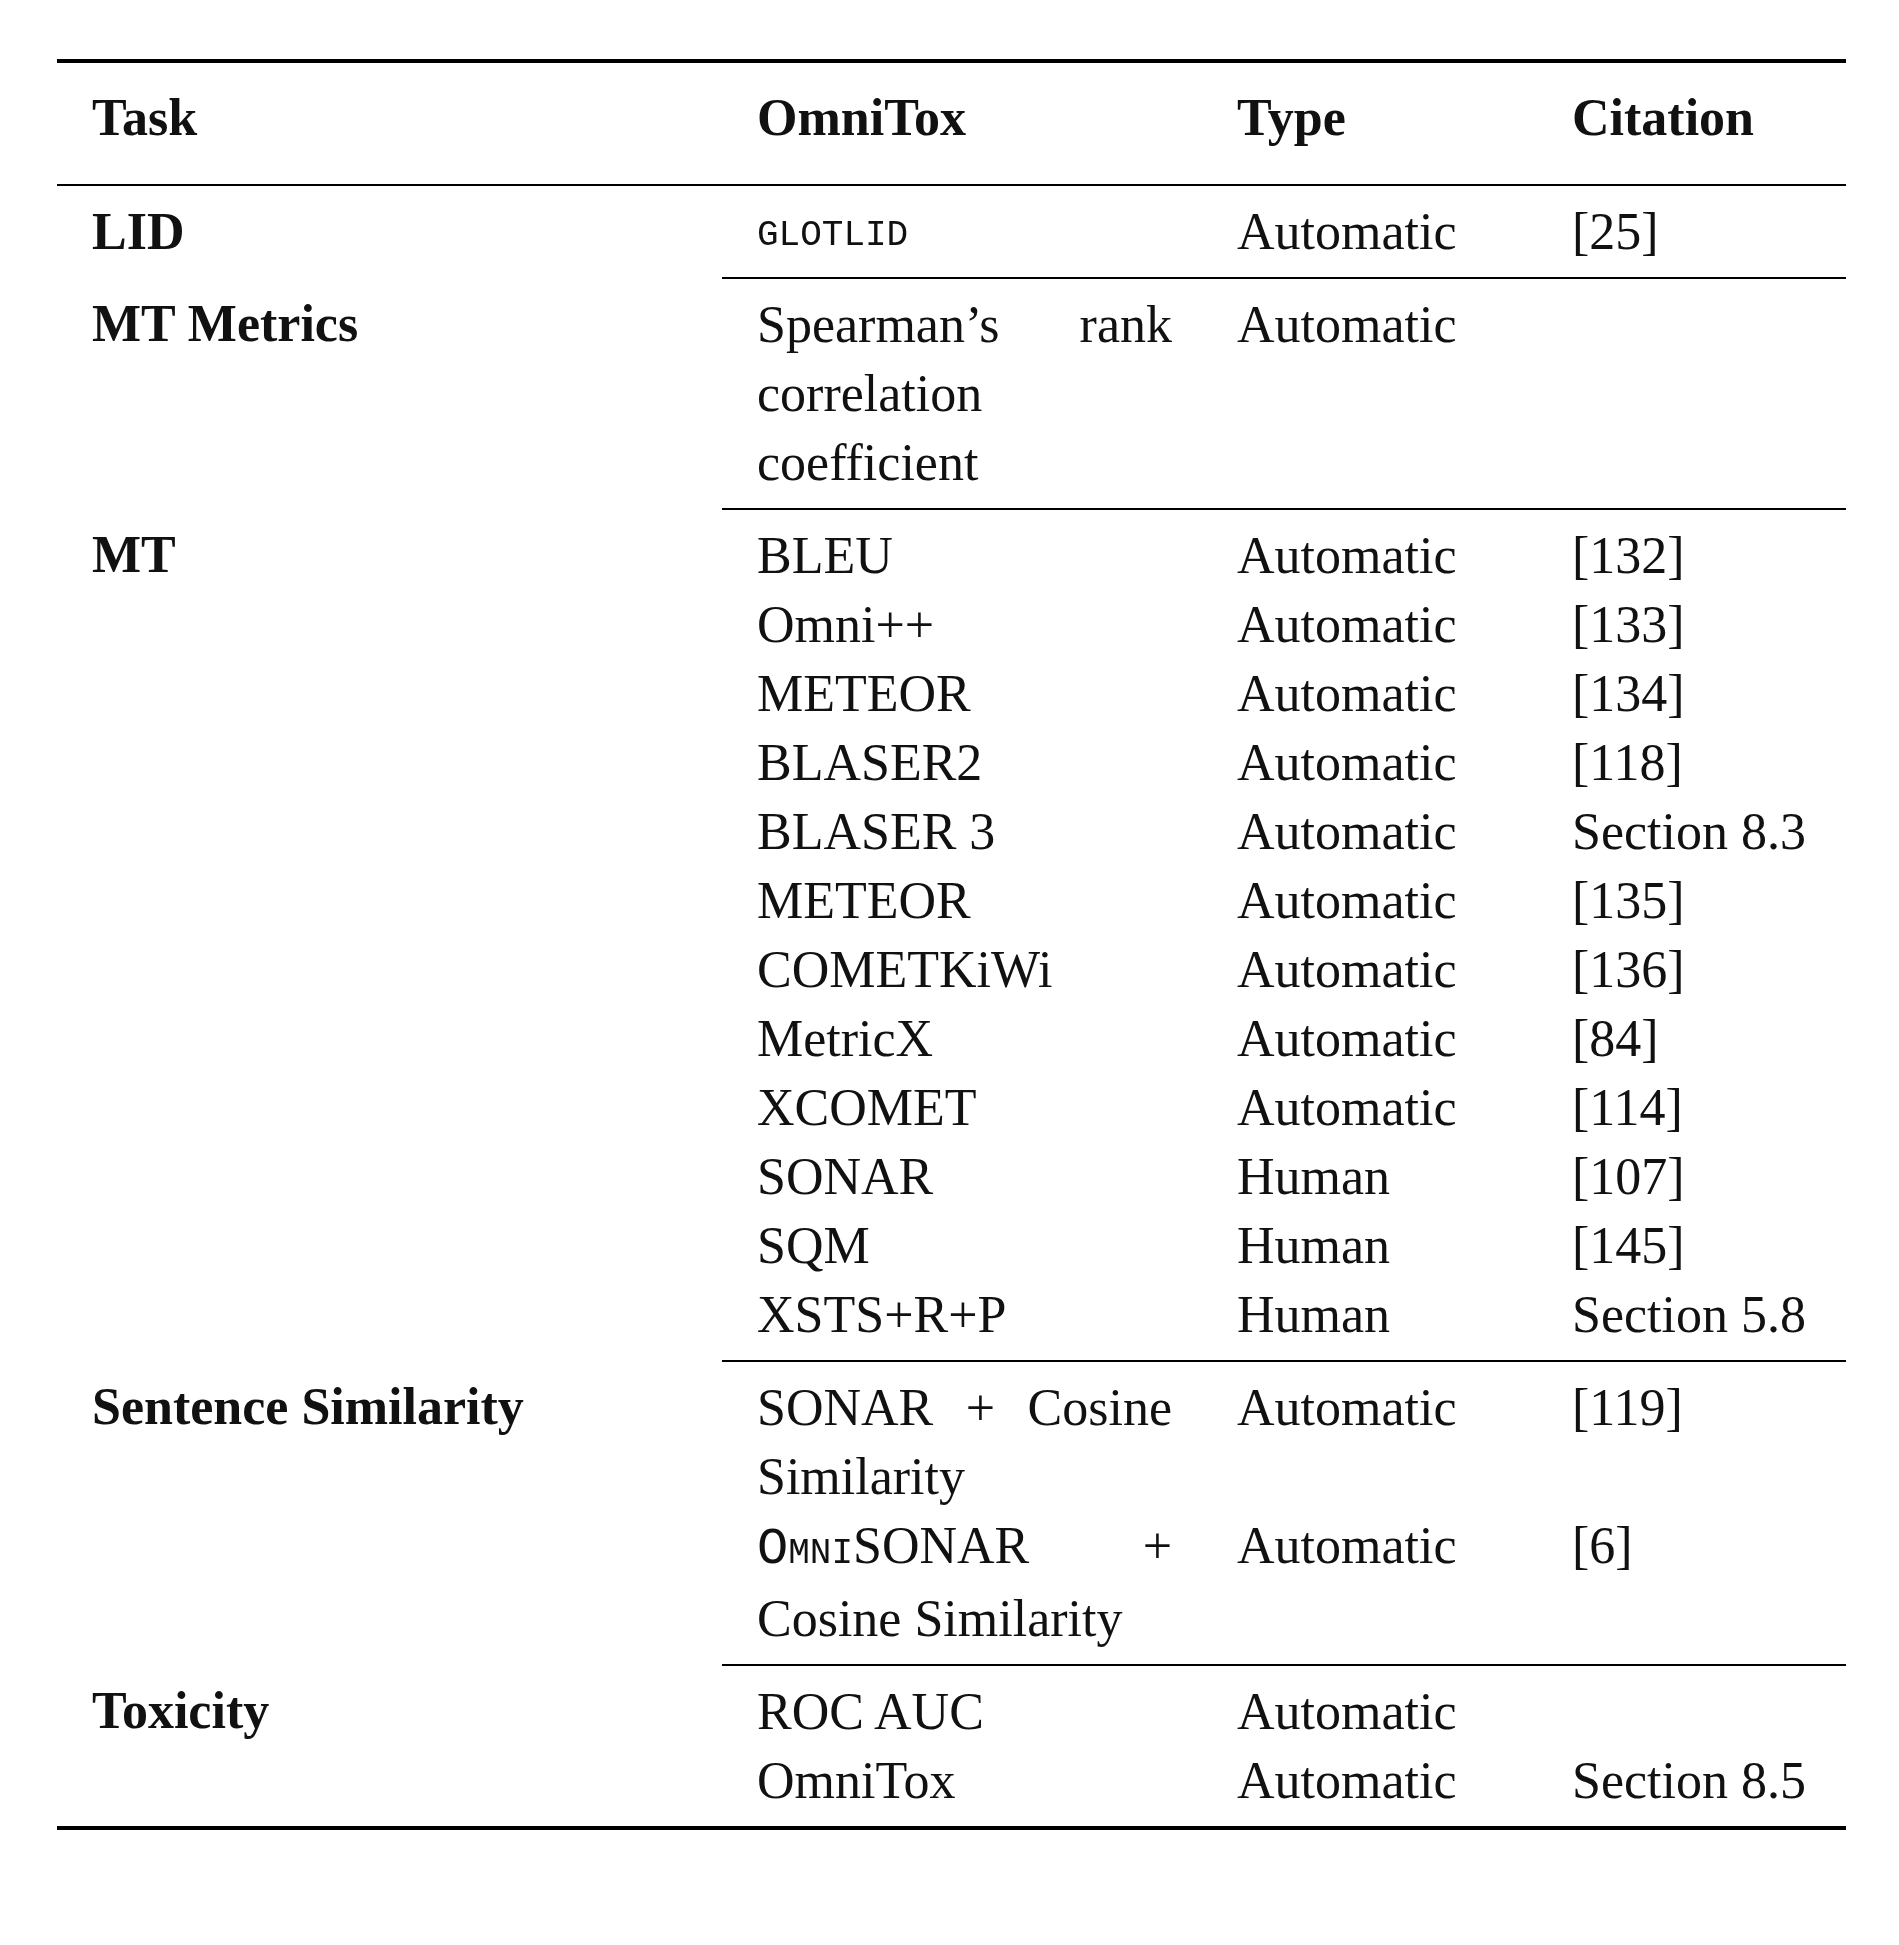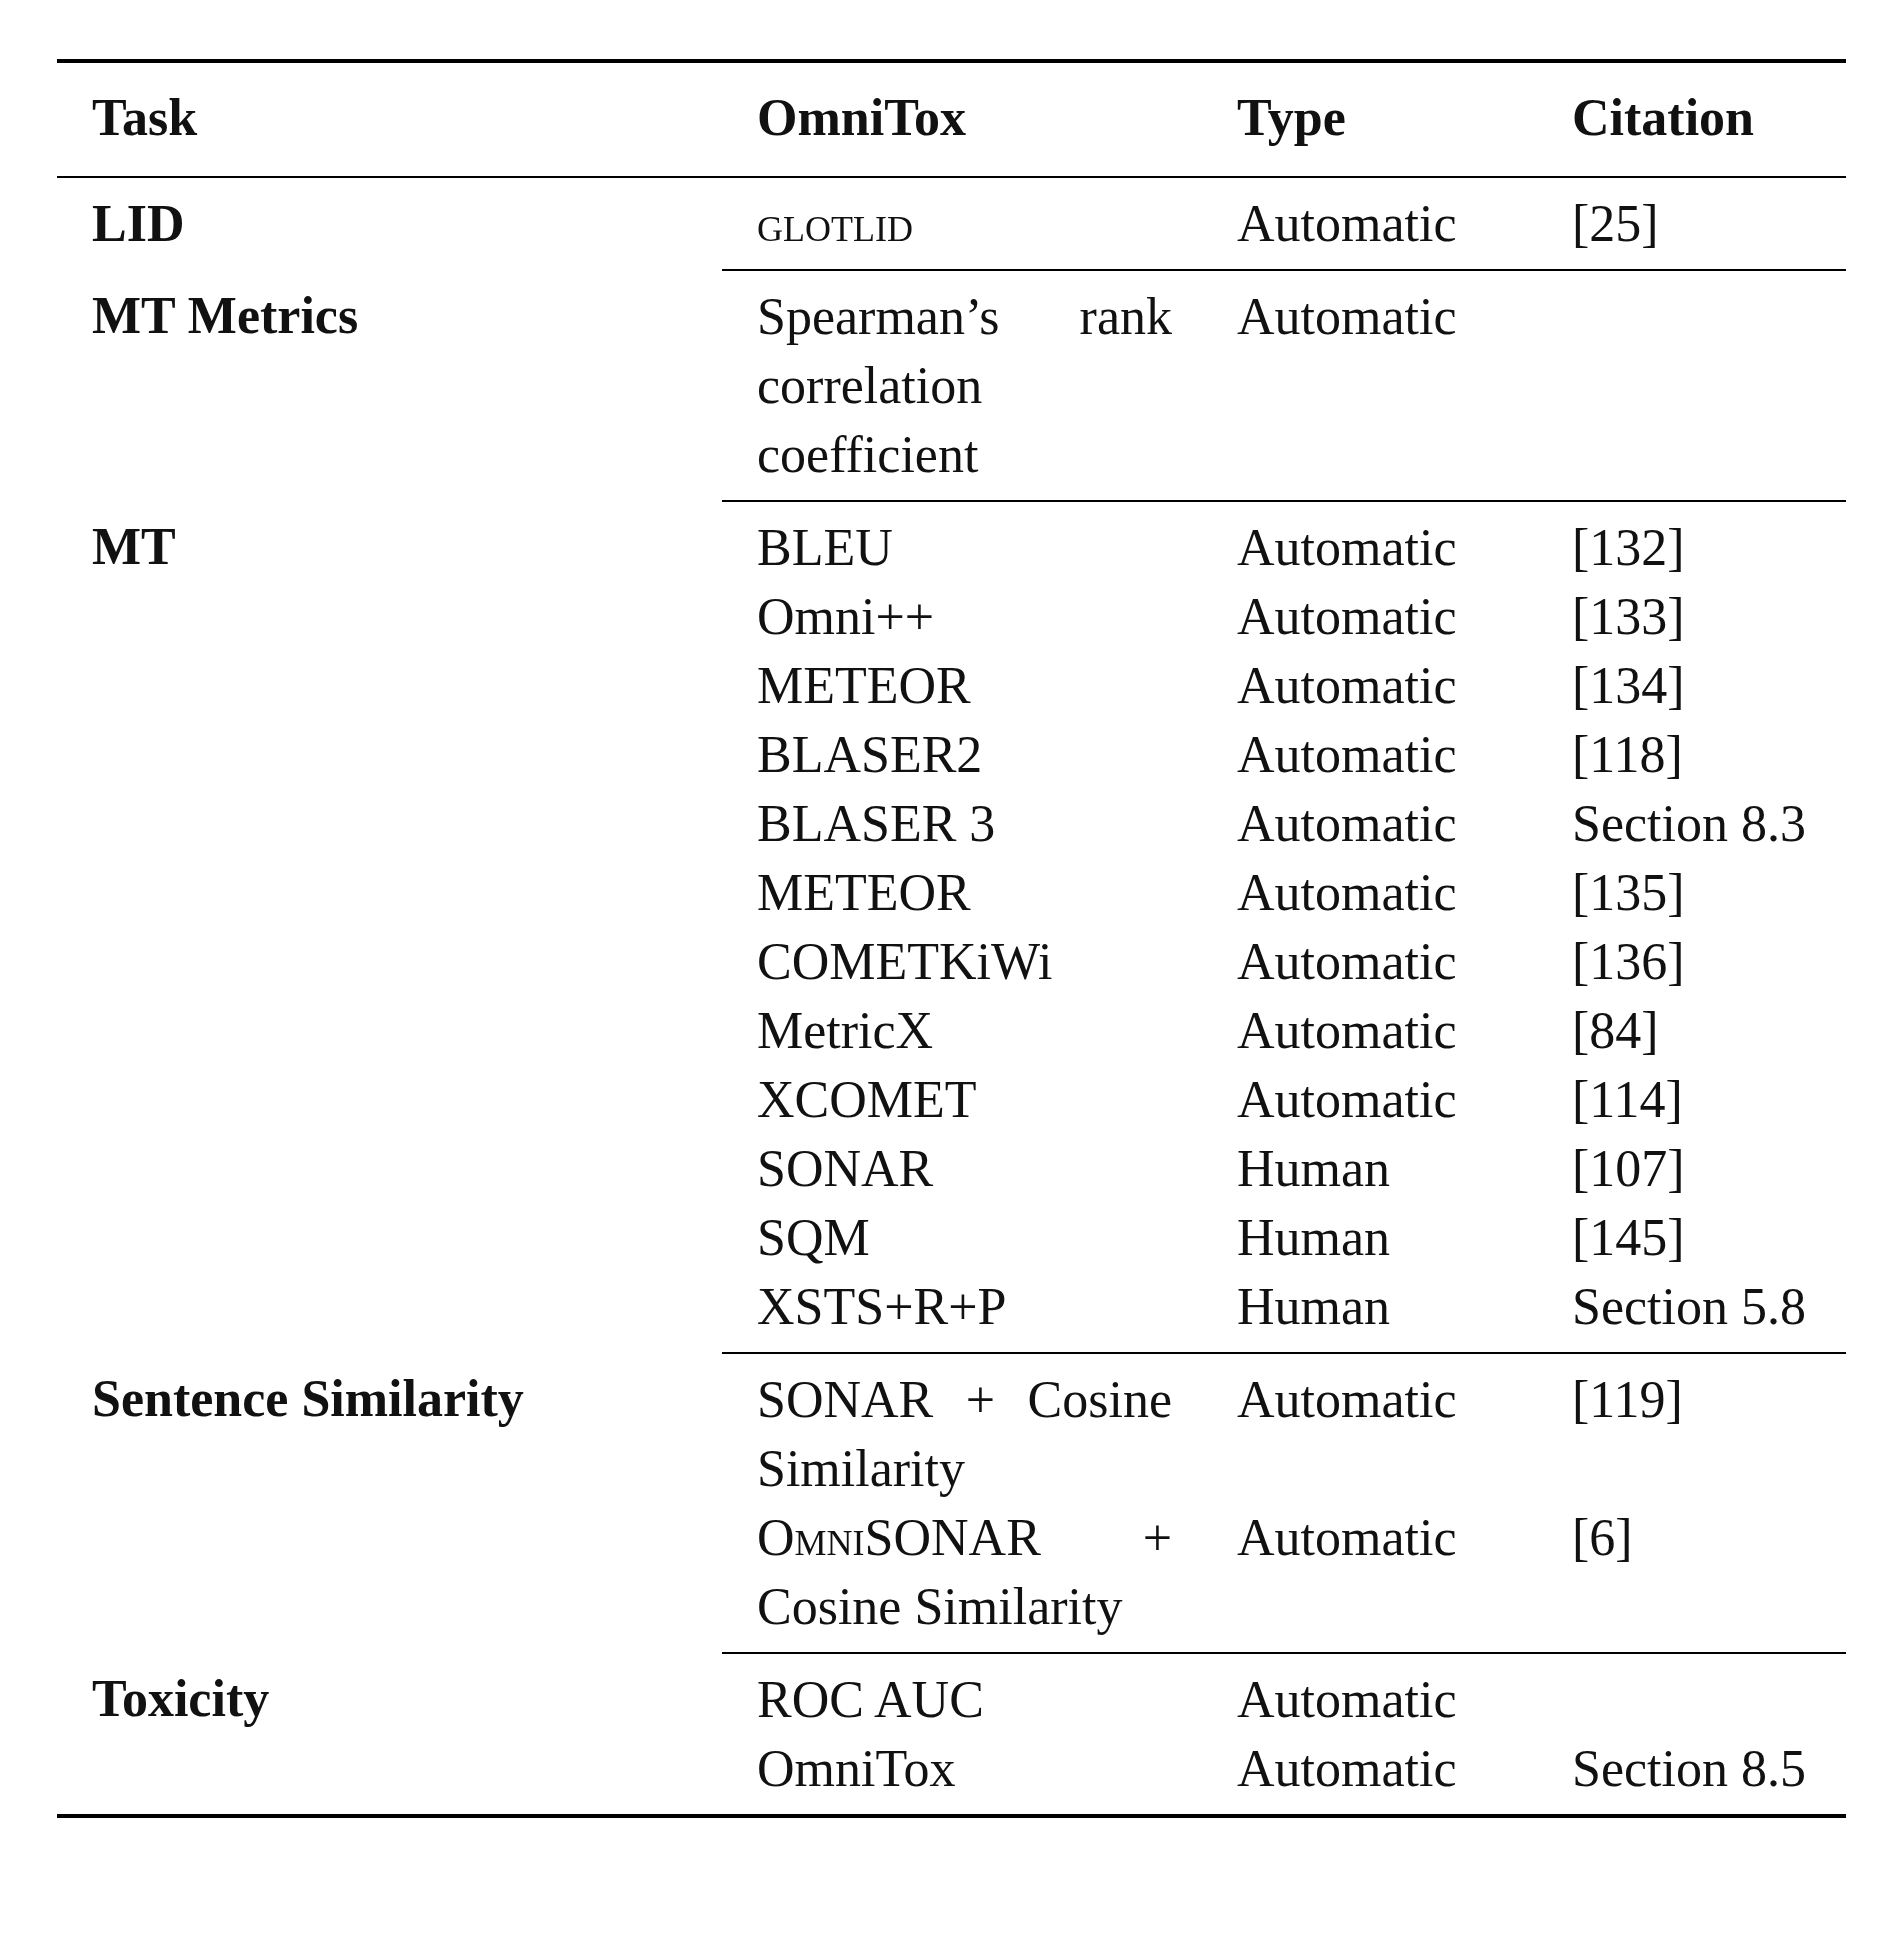--- a/index.html
+++ b/index.html
@@ -1,32 +1,32 @@
 <!DOCTYPE html>
 <html style="font-size:8px"><head>
 <meta charset="utf-8">
 <style>
   html, body { margin: 0; padding: 0; background: #ffffff; }
   body { width: 1900px; height: 1946px; position: relative; overflow: hidden;
          font-family: "Liberation Serif", "DejaVu Serif", serif; color: #111; }
   .table-wrap { position: absolute; left: 57px; top: 59px; width: 1789px; }
   table { border-collapse: collapse; width: 100%; font-size: 52px; line-height: 69px; }
   th, td { vertical-align: top; padding: 0; text-align: left; }
-  thead th { font-weight: bold; padding-top: 20px; padding-bottom: 24px; }
+  thead th { font-weight: bold; padding-top: 20px; padding-bottom: 32px; }
   .rule-top { border-top: 4px solid #000; }
   .rule-head { border-bottom: 2.5px solid #000; }
   .rule-bottom { border-bottom: 4px solid #000; }
   .c-task { width: 630px; padding-left: 35px; font-weight: bold; }
   .c-metric { width: 480px; padding-left: 35px; }
   .c-type { width: 335px; }
   .c-cite { }
   .grp-sep td.sep { border-top: 2px solid #000; }
   .pad-top td { padding-top: 11px; }
   .pad-bot td { padding-bottom: 11px; }
-  .sc { font-variant: small-caps; }
+  .sc { font-variant: small-caps; font-family: Liberation Mono, monospace; }
   .metric-text { display: block; width: 415px; text-align: justify; text-align-last: left; }
 </style>
 </head>
 <body>
 
 <div class="table-wrap">
   <table>
     <thead>
       <tr class="rule-top rule-head">
         <th class="c-task">Task</th>

